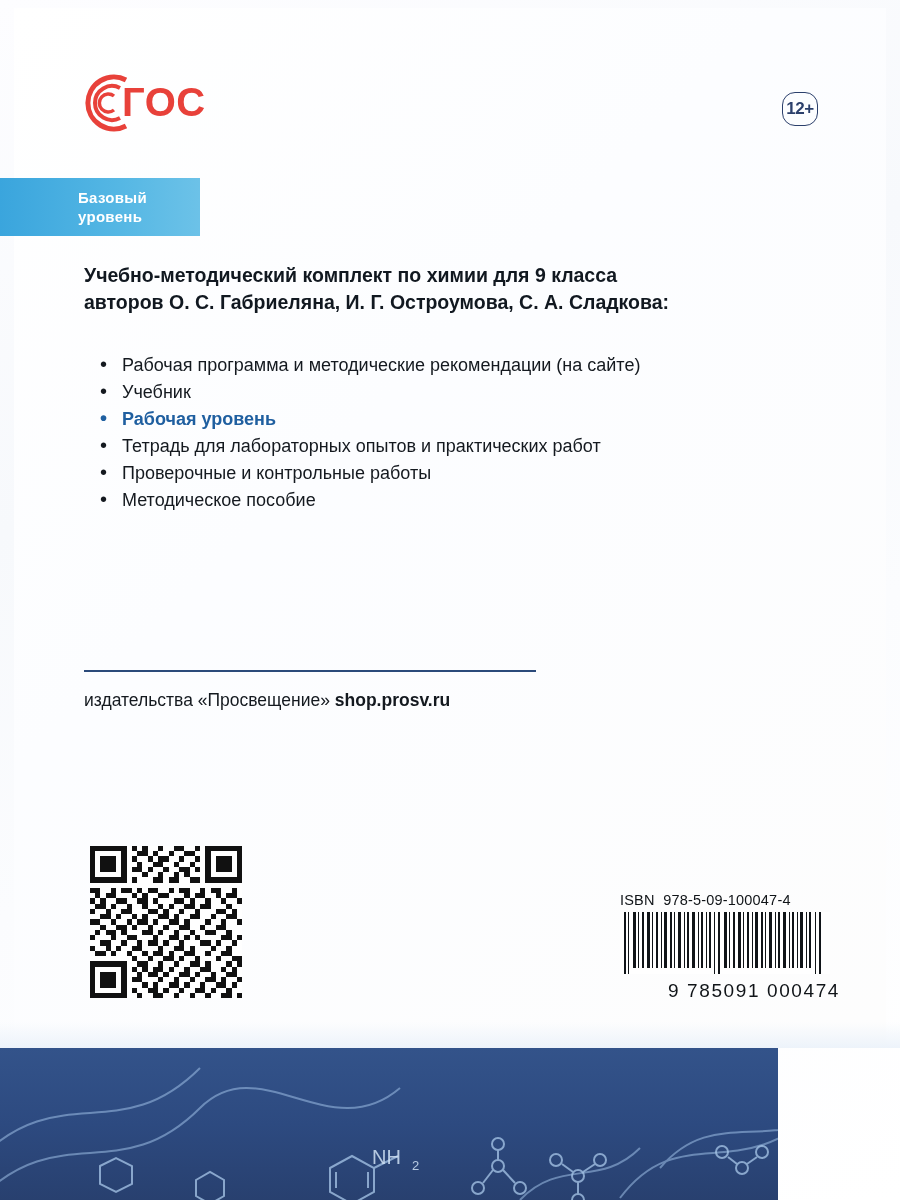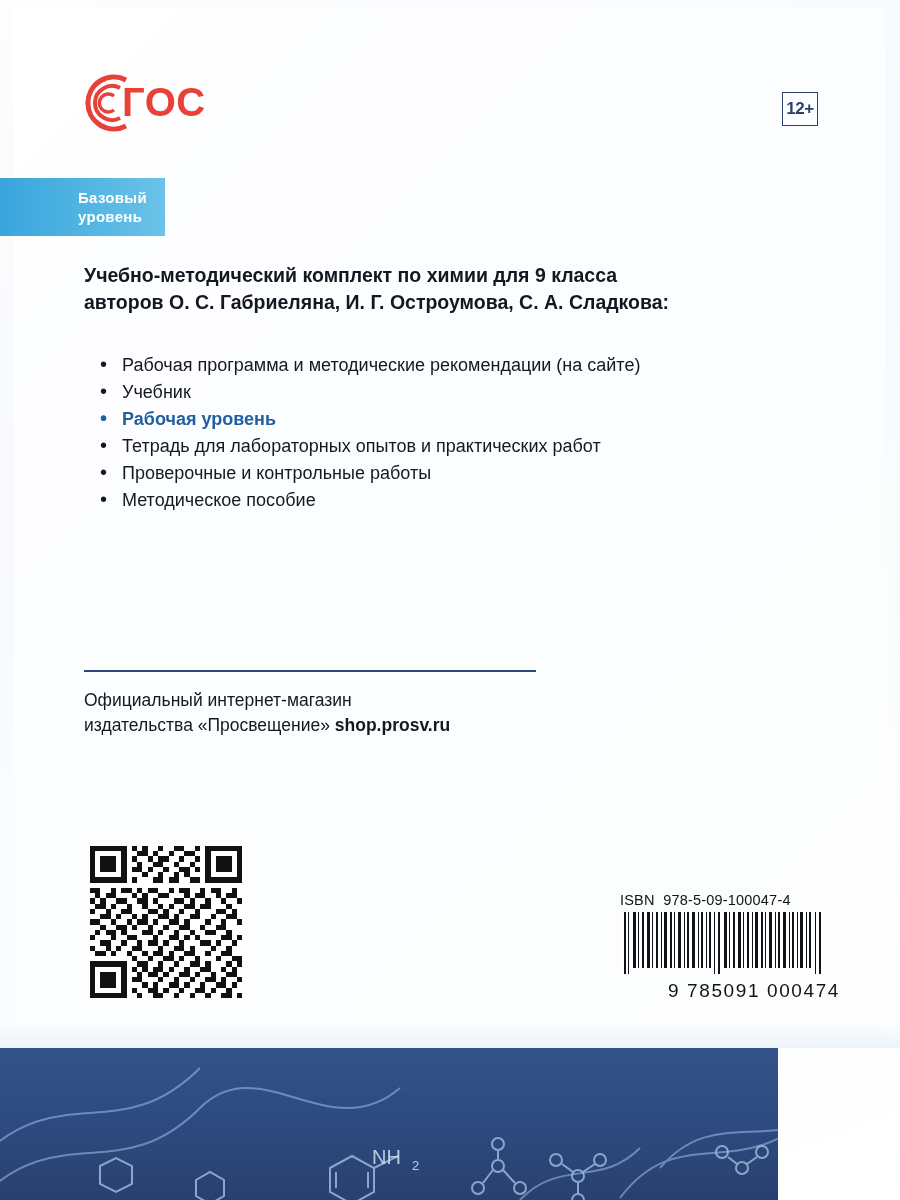--- a/index.html
+++ b/index.html
@@ -52,36 +52,36 @@
   }
 
   
   .age-badge {
     position: absolute;
     right: 82px;
     top: 92px;
     width: 34px;
     height: 32px;
     border: 1.5px solid #2b3f6b;
-    border-radius: 0;
+    border-radius: 13px;
     color: #2b3f6b;
     font-size: 17px;
     font-weight: bold;
     display: flex;
     align-items: center;
     justify-content: center;
     letter-spacing: -0.5px;
   }
 
   
   .level-ribbon {
     position: absolute;
     left: 0;
     top: 178px;
-    width: 165px;
+    width: 200px;
     height: 58px;
     background: linear-gradient(90deg, #3aa5dd 0%, #55b7e4 60%, #6cc2e8 100%);
     display: flex;
     flex-direction: column;
     justify-content: center;
     padding-left: 78px;
     box-sizing: border-box;
   }
   .level-ribbon span {
     color: #ffffff;
@@ -285,21 +285,20 @@
     <li>Учебник</li>
     <li class="highlight">Рабочая уровень</li>
     <li>Тетрадь для лабораторных опытов и практических работ</li>
     <li>Проверочные и контрольные работы</li>
     <li>Методическое пособие</li>
   </ul>
 
   <div class="divider"></div>
 
   <div class="shop">
-    <div>Официальный интернет-магазин</div>
     <div>
       <span>издательства «Просвещение» </span><b>shop.prosv.ru</b>
     </div>
   </div>
 
   <svg class="qr" viewBox="0 0 29 29" shape-rendering="crispEdges">
     <rect width="29" height="29" fill="#ffffff"></rect>
     <g fill="#111111">
       <rect x="0" y="0" width="7" height="1"></rect>
         <rect x="0" y="6" width="7" height="1"></rect>

